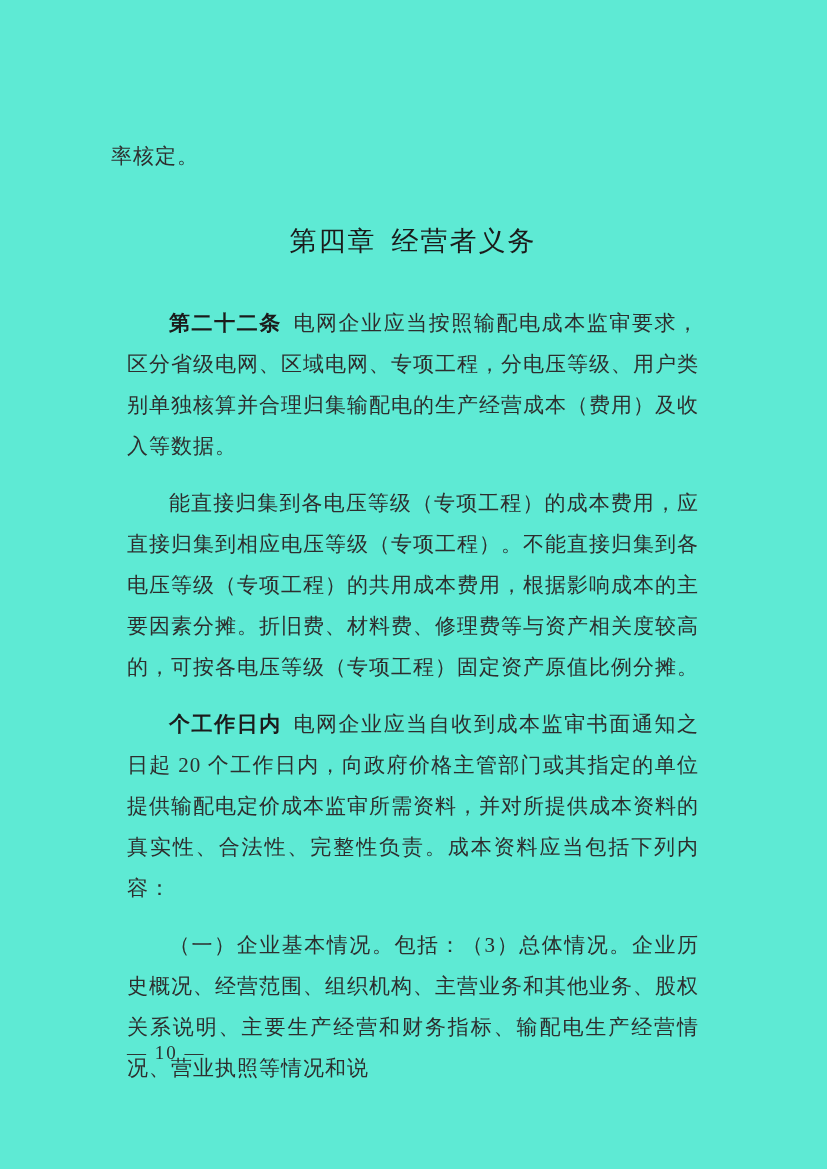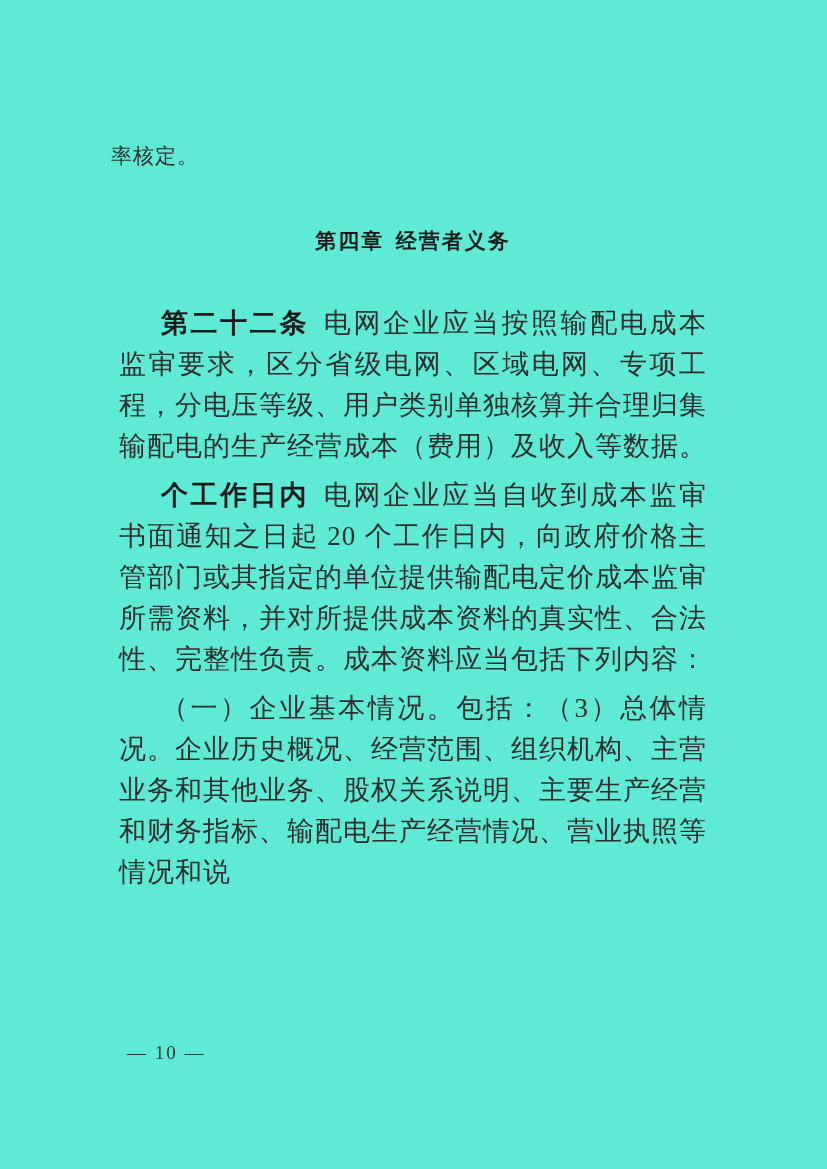--- a/index.html
+++ b/index.html
@@ -25,36 +25,36 @@
   }
   .intro-line {
     margin: 136px 0 0 0;
     font-size: 21px;
     line-height: 41px;
     letter-spacing: 1px;
     text-align: justify;
   }
   .chapter-heading {
     margin: 44px 0 0 0;
-    font-size: 21px;
+    font-size: 27px;
     line-height: 41px;
-    font-weight: bold;
+    font-weight: normal;
     color: #1b1b1b;
     text-align: center;
     letter-spacing: 2px;
   }
   .chapter-heading .chapter-label {
     margin-right: 0.55em;
   }
   .paragraphs {
     margin-top: 41px;
   }
   .para {
-    margin: 8px;
-    font-size: 27px;
+    margin: 16px;
+    font-size: 21px;
     line-height: 41px;
     letter-spacing: 1px;
     text-align: justify;
     text-indent: 42px;
   }
   .para-label {
     font-weight: bold;
     color: #1b1b1b;
   }
   .para-label:not(:empty) {
@@ -81,20 +81,23 @@
     <h2 class="chapter-heading">
       <span class="chapter-label">第四章</span><span>经营者义务</span>
     </h2>
 
     <div class="paragraphs">
 
       <p class="para">
         <span class="para-label">第二十二条</span><span>电网企业应当按照输配电成本监审要求，区分省级电网、区域电网、专项工程，分电压等级、用户类别单独核算并合理归集输配电的生产经营成本（费用）及收入等数据。</span>
       </p>
 
+      <p class="para">
+        <span class="para-label"></span><span>能直接归集到各电压等级（专项工程）的成本费用，应直接归集到相应电压等级（专项工程）。不能直接归集到各电压等级（专项工程）的共用成本费用，根据影响成本的主要因素分摊。折旧费、材料费、修理费等与资产相关度较高的，可按各电压等级（专项工程）固定资产原值比例分摊。</span>
+      </p>
 
 
       <p class="para">
         <span class="para-label">个工作日内</span><span>电网企业应当自收到成本监审书面通知之日起 20 个工作日内，向政府价格主管部门或其指定的单位提供输配电定价成本监审所需资料，并对所提供成本资料的真实性、合法性、完整性负责。成本资料应当包括下列内容：</span>
       </p>
 
       <p class="para">
         <span class="para-label"></span><span>（一）企业基本情况。包括：（3）总体情况。企业历史概况、经营范围、组织机构、主营业务和其他业务、股权关系说明、主要生产经营和财务指标、输配电生产经营情况、营业执照等情况和说</span>
       </p>
 

